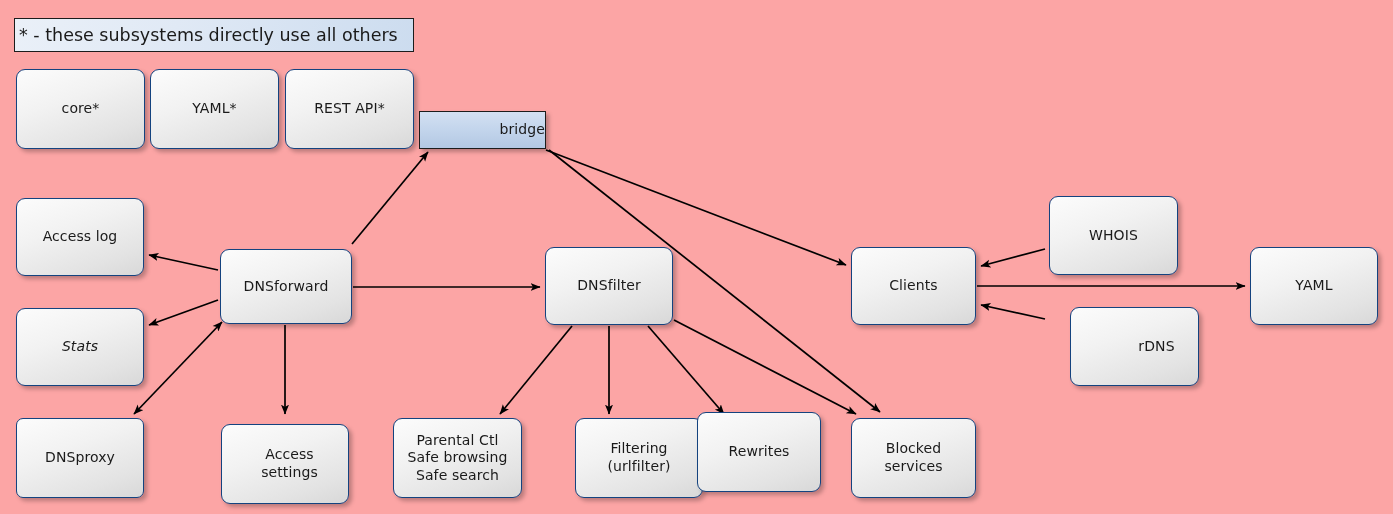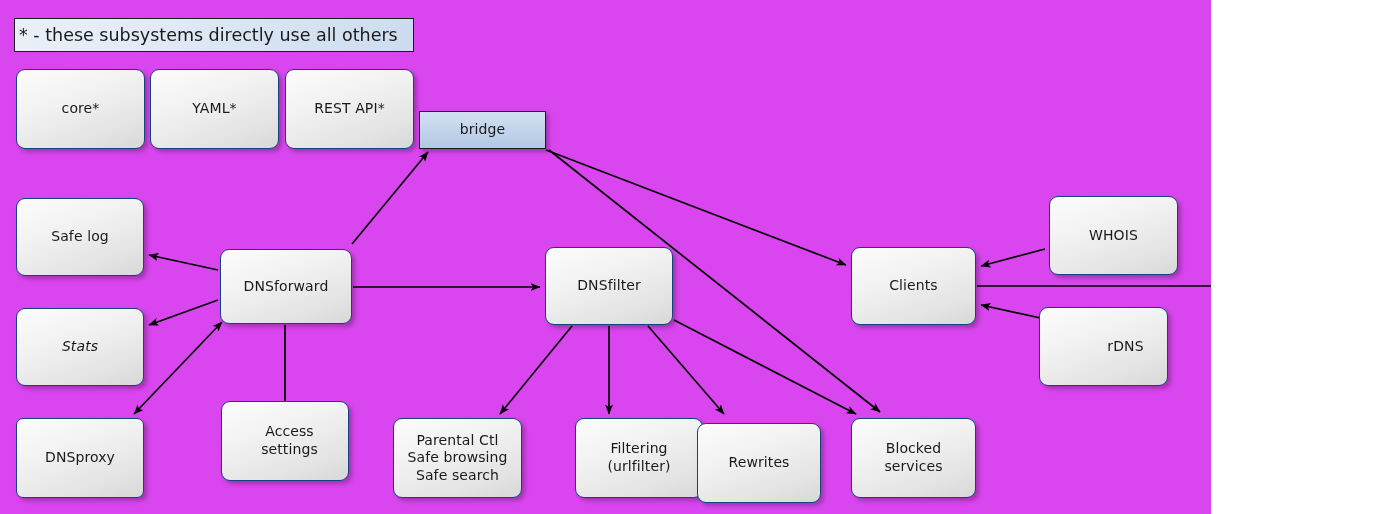--- a/index.html
+++ b/index.html
@@ -6,23 +6,23 @@
   html, body {
     margin: 0;
     padding: 0;
     background: #ffffff;
   }
   body {
     font-family: "DejaVu Sans", "Liberation Sans", sans-serif;
   }
   #diagram-root {
     position: relative;
-    width: 1211px;
+    width: 1393px;
     height: 514px;
-    background: #d946ef;
+    background: #fca5a5;
     overflow: hidden;
   }
   #edge-layer {
     position: absolute;
     left: 0;
     top: 0;
     width: 1393px;
     height: 514px;
     pointer-events: none;
   }
@@ -98,34 +98,34 @@
   </svg>
 
   <div class="legend-box" style="left:14px; top:18px; width:400px; height:34px;">
     <span>* - these subsystems directly use all others</span>
   </div>
 
   <div id="nodes-group">
       <div class="node" style="left: 16px; top: 69px; width: 129px; height: 80px;"><span>core*</span></div>
       <div class="node" style="left: 150px; top: 69px; width: 129px; height: 80px; align-items: center;"><span>YAML*</span></div>
       <div class="node" style="left: 285px; top: 69px; width: 129px; height: 80px;"><span>REST API*</span></div>
-      <div class="node bridge-node" style="left: 419px; top: 111px; width: 127px; height: 38px;"><span>bridge</span></div>
-      <div class="node" style="left: 16px; top: 198px; width: 128px; height: 78px;"><span>Safe log</span></div>
+      <div class="node bridge-node" style="left: 419px; top: 111px; width: 127px; height: 38px; justify-content: flex-end;"><span>bridge</span></div>
+      <div class="node" style="left: 16px; top: 198px; width: 128px; height: 78px;"><span>Access log</span></div>
       <div class="node" style="left: 16px; top: 308px; width: 128px; height: 78px; font-style: italic;"><span>Stats</span></div>
       <div class="node" style="left: 16px; top: 418px; width: 128px; height: 80px; border-radius: 7px;"><span>DNSproxy</span></div>
       <div class="node" style="left: 220px; top: 249px; width: 132px; height: 75px;"><span>DNSforward</span></div>
-      <div class="node" style="left: 221px; top: 401px; width: 128px; height: 80px; padding-left: 9px;"><span>Access
+      <div class="node" style="left: 221px; top: 424px; width: 128px; height: 80px; padding-left: 9px;"><span>Access
 settings</span></div>
       <div class="node" style="left: 545px; top: 247px; width: 128px; height: 78px; align-items: center;"><span>DNSfilter</span></div>
       <div class="node" style="left: 393px; top: 418px; width: 129px; height: 80px;"><span>Parental Ctl
 Safe browsing
 Safe search</span></div>
       <div class="node" style="left: 575px; top: 418px; width: 128px; height: 80px;"><span>Filtering
 (urlfilter)</span></div>
-      <div class="node" style="left: 697px; top: 423px; width: 124px; height: 80px;"><span>Rewrites</span></div>
+      <div class="node" style="left: 697px; top: 412px; width: 124px; height: 80px;"><span>Rewrites</span></div>
       <div class="node" style="left: 851px; top: 418px; width: 125px; height: 80px;"><span>Blocked
 services</span></div>
       <div class="node" style="left: 851px; top: 247px; width: 125px; height: 78px;"><span>Clients</span></div>
       <div class="node" style="left: 1049px; top: 196px; width: 129px; height: 79px;"><span>WHOIS</span></div>
-      <div class="node" style="left: 1039px; top: 307px; width: 129px; height: 79px; padding-left: 44px;"><span>rDNS</span></div>
+      <div class="node" style="left: 1070px; top: 307px; width: 129px; height: 79px; padding-left: 44px;"><span>rDNS</span></div>
       <div class="node" style="left: 1250px; top: 247px; width: 128px; height: 78px;"><span>YAML</span></div>
     </div>
 </div>
 
 </body></html>

